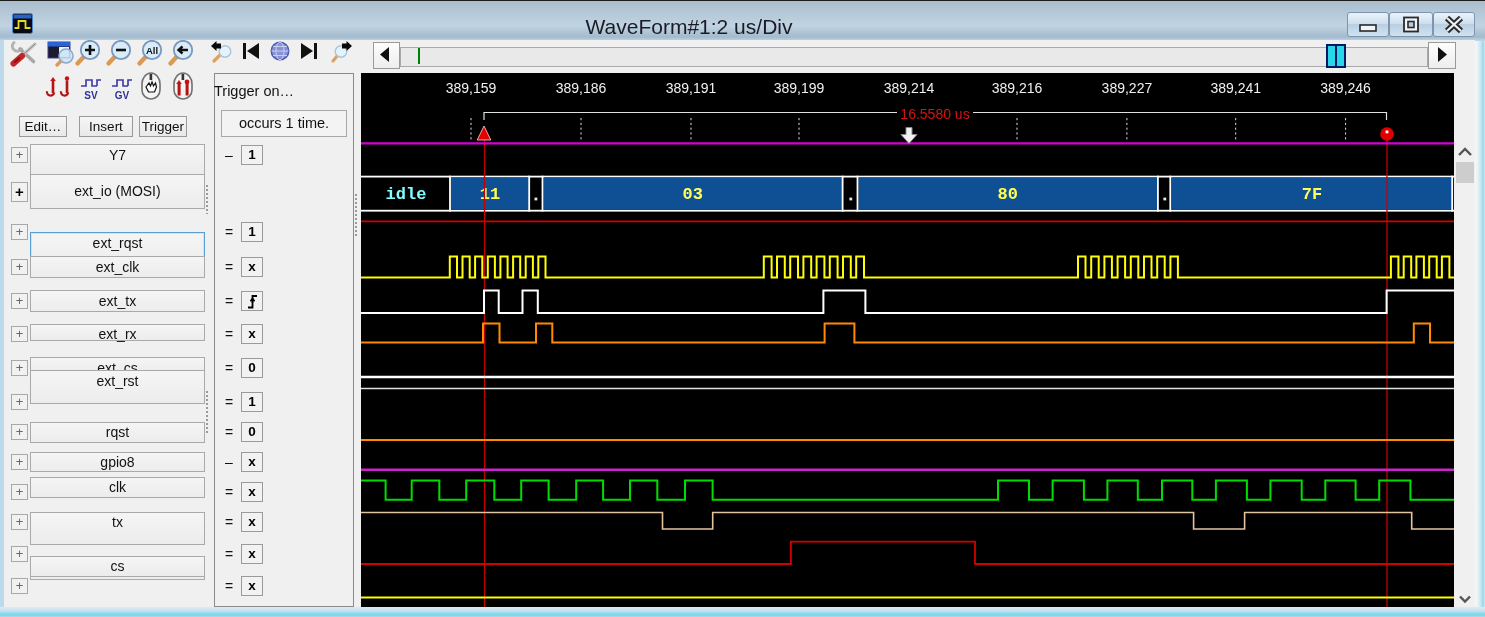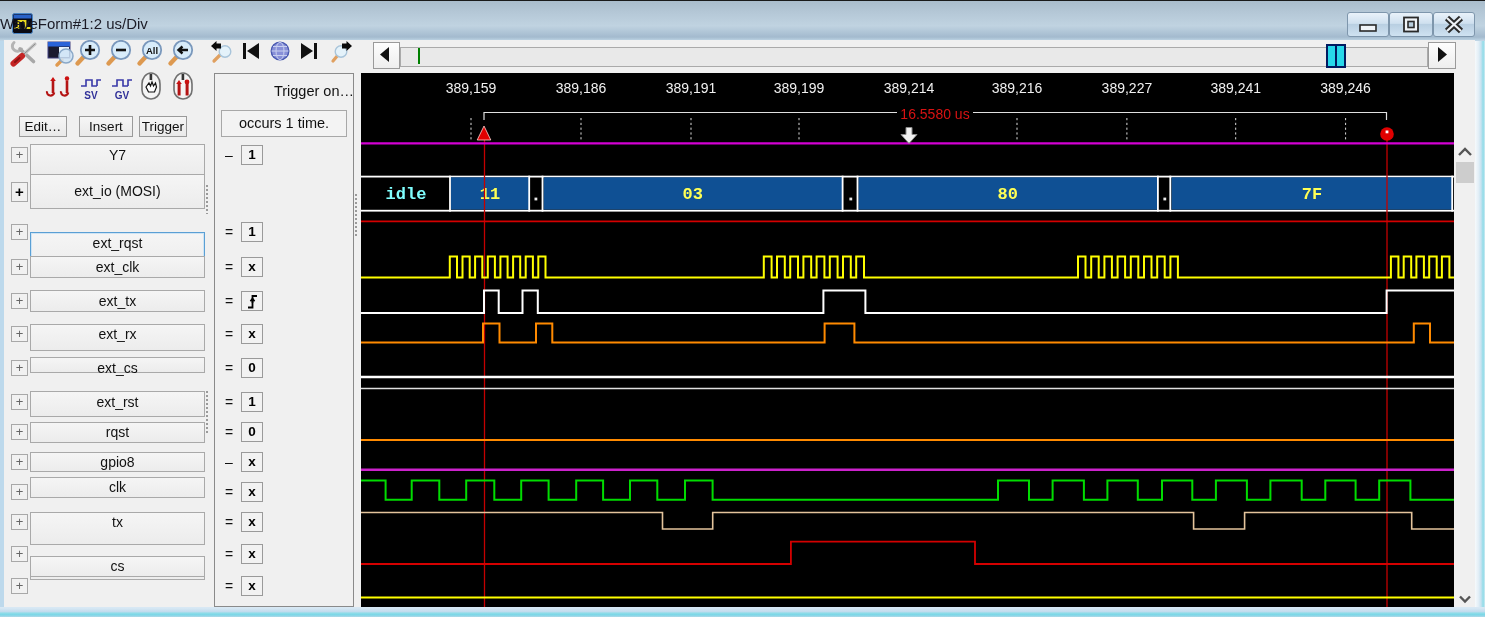--- a/index.html
+++ b/index.html
@@ -18,21 +18,21 @@
 <div class="abs" style="left:0;top:0;width:4px;height:617px;background:#bdd9ec"></div>
 <div class="abs" style="left:1475px;top:40px;width:10px;height:577px;background:linear-gradient(90deg,#f6fafc,#e2eef6 35%,#c8e2f0 60%,#8edce8 82%,#b6e4ee 92%,#cfe8f2)"></div>
 <div class="abs" style="left:0;top:607px;width:1485px;height:10px;background:linear-gradient(#d8e8f4 10%,#c2dcee 45%,#8edce8 62%,#7ad6e6 78%,#b0d8e8)"></div>
 
 <div class="abs" style="left:0;top:0;width:1485px;height:40px;background:linear-gradient(#aabdcc 0%,#b5c8d7 30%,#c0d3e1 62%,#a3bace 90%,#c2d8e8 100%);border-top:1px solid #1a1a1a"></div>
 <svg class="abs" style="left:12px;top:13px" width="21" height="21" viewBox="0 0 21 21">
   <rect x="0.5" y="0.5" width="20" height="20" rx="2" fill="#0a0a14" stroke="#4a86c8" stroke-width="1"></rect>
   <rect x="1.5" y="1.5" width="18" height="4" fill="#2a62c8"></rect>
   <path d="M2.5,15 h4 v-7 h7 v7 h5" fill="none" stroke="#e8d820" stroke-width="1.8"></path>
 </svg>
-<div class="abs" style="left:0;top:15px;width:1378px;font-size:15px;color:#1b1b26">WaveForm#1:2 us/Div</div>
+<div class="abs" style="left:0;top:15px;width:1378px;text-align:center;font-size:21px;color:#1b1b26">WaveForm#1:2 us/Div</div>
 <div class="wbtn" style="left:1347px"><svg width="40" height="23">
       <rect x="12" y="12" width="16" height="6" fill="#f0f4f8" stroke="#2a2a2a" stroke-width="1.6"></rect>
     </svg></div>
 <div class="wbtn" style="left:1389px;width:42px"><svg width="42" height="23">
       <rect x="14" y="4.5" width="14" height="14" fill="#f0f4f8" stroke="#2a2a2a" stroke-width="1.8"></rect>
       <rect x="18" y="8.5" width="6" height="6" fill="#b8cede" stroke="#2a2a2a" stroke-width="1.6"></rect>
     </svg></div>
 <div class="wbtn" style="left:1433px"><svg width="40" height="23">
       <path d="M13,5 L27,18 M27,5 L13,18" stroke="#2a2a2a" stroke-width="6"></path>
       <path d="M13,5 L27,18 M27,5 L13,18" stroke="#eef2f6" stroke-width="2.2"></path>
@@ -144,29 +144,29 @@
 <div class="plusb" style="top:293px;height:16px;line-height:14px">+</div>
 <div class="nameb" style="top:290px;height:22px;line-height:20px">ext_tx</div>
 <div class="sign" style="top:293px">=</div>
 <div class="valb" style="top:291px">
     <svg width="11" height="15" viewBox="0 0 11 15" style="display:block;margin:2px auto 0">
       <path d="M1,13.5 H5.5 V2 H10" fill="none" stroke="#000" stroke-width="1.8"></path>
       <path d="M5.5,9 V4.5 M5.5,4.5 L3.4,7.2 M5.5,4.5 L7.6,7.2" fill="none" stroke="#000" stroke-width="1.6"></path>
     </svg>
   </div>
 <div class="plusb" style="top:326px;height:16px;line-height:14px">+</div>
-<div class="nameb" style="top:324px;height:27px;line-height:19px">ext_rx</div>
+<div class="nameb" style="top:324px;height:17px;line-height:19px">ext_rx</div>
 <div class="sign" style="top:326px">=</div>
 <div class="valb" style="top:324px">x</div>
 <div class="plusb" style="top:360px;height:16px;line-height:14px">+</div>
 <div class="nameb" style="top:357px;height:16px;line-height:20px">ext_cs</div>
 <div class="sign" style="top:360px">=</div>
 <div class="valb" style="top:358px">0</div>
 <div class="plusb" style="top:394px;height:16px;line-height:14px">+</div>
-<div class="nameb" style="top:391px;height:26px;line-height:20px">ext_rst</div>
+<div class="nameb" style="top:370px;height:34px;line-height:20px">ext_rst</div>
 <div class="sign" style="top:394px">=</div>
 <div class="valb" style="top:392px">1</div>
 <div class="plusb" style="top:424px;height:16px;line-height:14px">+</div>
 <div class="nameb" style="top:422px;height:21px;line-height:19px">rqst</div>
 <div class="sign" style="top:424px">=</div>
 <div class="valb" style="top:422px">0</div>
 <div class="plusb" style="top:454px;height:16px;line-height:14px">+</div>
 <div class="nameb" style="top:452px;height:20px;line-height:18px">gpio8</div>
 <div class="sign" style="top:454px">–</div>
 <div class="valb" style="top:452px">x</div>
@@ -181,21 +181,21 @@
 <div class="plusb" style="top:546px;height:16px;line-height:14px">+</div>
 <div class="nameb" style="top:557px;height:23px;line-height:19px">rx</div>
 <div class="sign" style="top:546px">=</div>
 <div class="valb" style="top:544px">x</div>
 <div class="plusb" style="top:578px;height:16px;line-height:14px">+</div>
 <div class="nameb" style="top:556px;height:21px;line-height:19px">cs</div>
 <div class="sign" style="top:578px">=</div>
 <div class="valb" style="top:576px">x</div>
 
 <div class="abs" style="left:214px;top:73px;width:140px;height:534px;border:1px solid #8a8a8a;box-sizing:border-box"></div>
-<div class="abs" style="left:214px;top:83px;width:140px;text-align:right;font-size:14.5px;color:#111">Trigger on…</div>
+<div class="abs" style="left:214px;top:83px;width:140px;text-align:left;font-size:14.5px;color:#111">Trigger on…</div>
 <div class="abs" style="left:221px;top:110px;width:126px;height:27px;background:#f3f3f3;border:1px solid #a8a8a8;box-sizing:border-box;text-align:center;line-height:25px;font-size:14.5px;color:#111">occurs 1 time.</div>
 
 <div class="dots" style="left:354px;top:193px;height:45px"></div>
 <div class="dots" style="left:205px;top:184px;height:30px"></div>
 <div class="dots" style="left:205px;top:390px;height:45px"></div>
 
 <div class="abs" style="left:373px;top:42px;width:25px;height:25px;background:linear-gradient(#fdfdfd,#eee);border:1px solid #9a9a9a"></div>
 <svg class="abs" style="left:373px;top:42px" width="25" height="25">
     <polygon points="16,5 16,20 7,12.5" fill="#111"></polygon>
   </svg>

